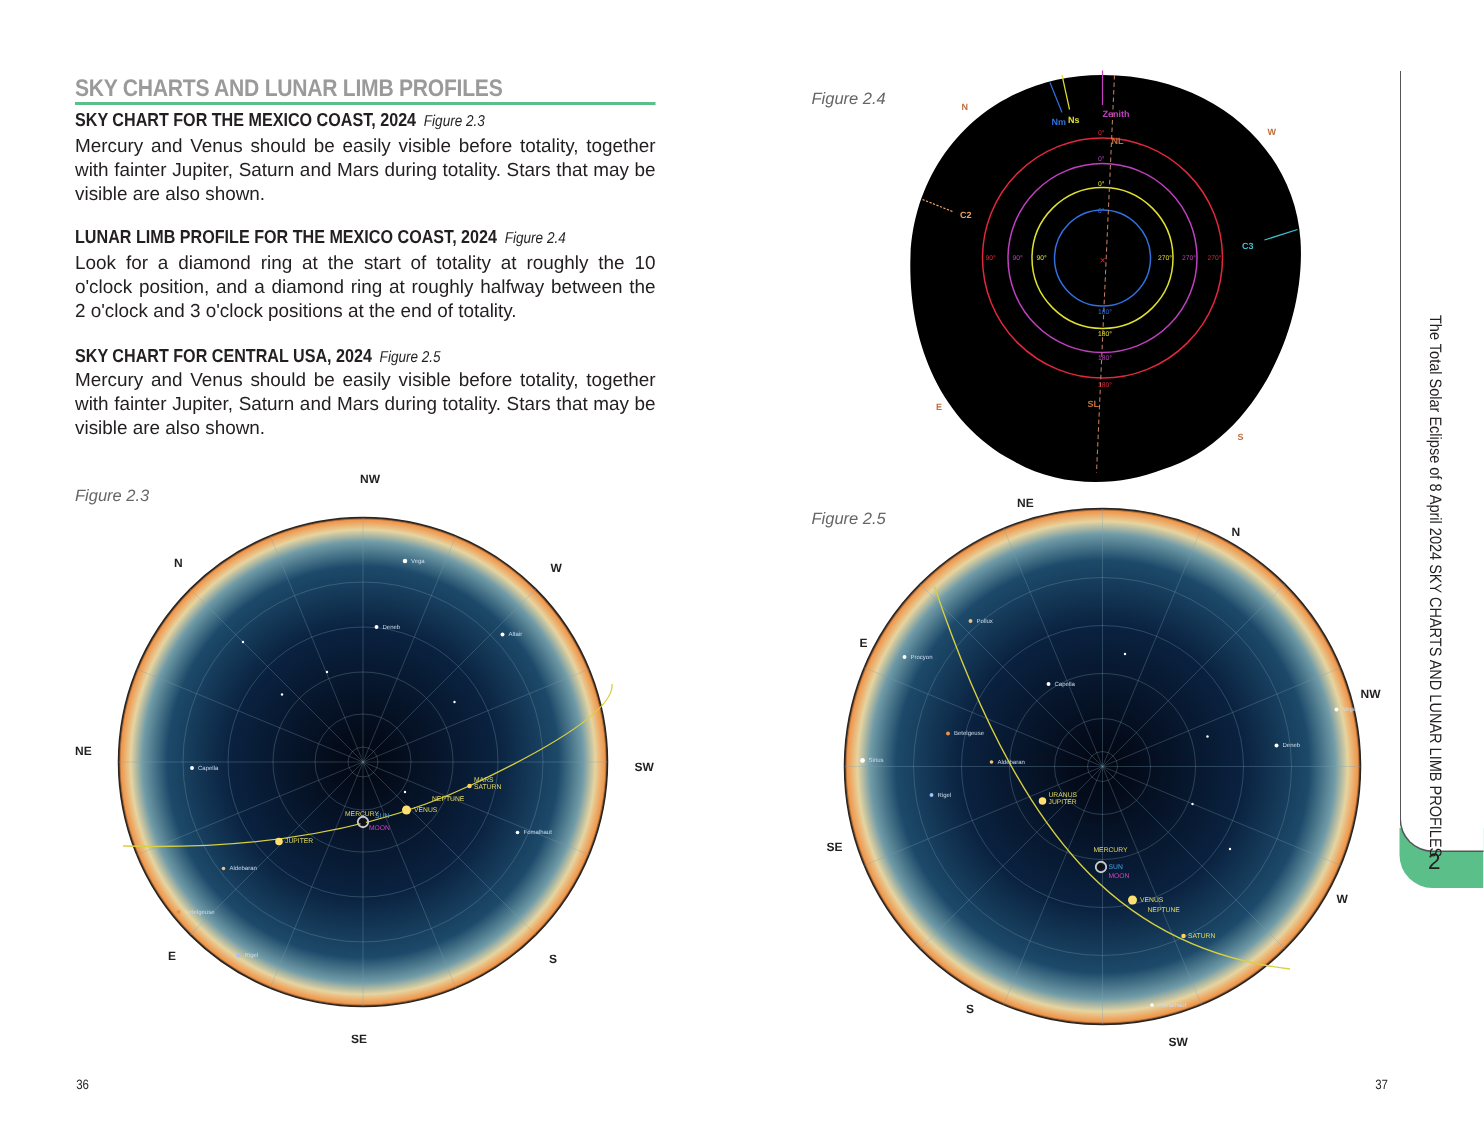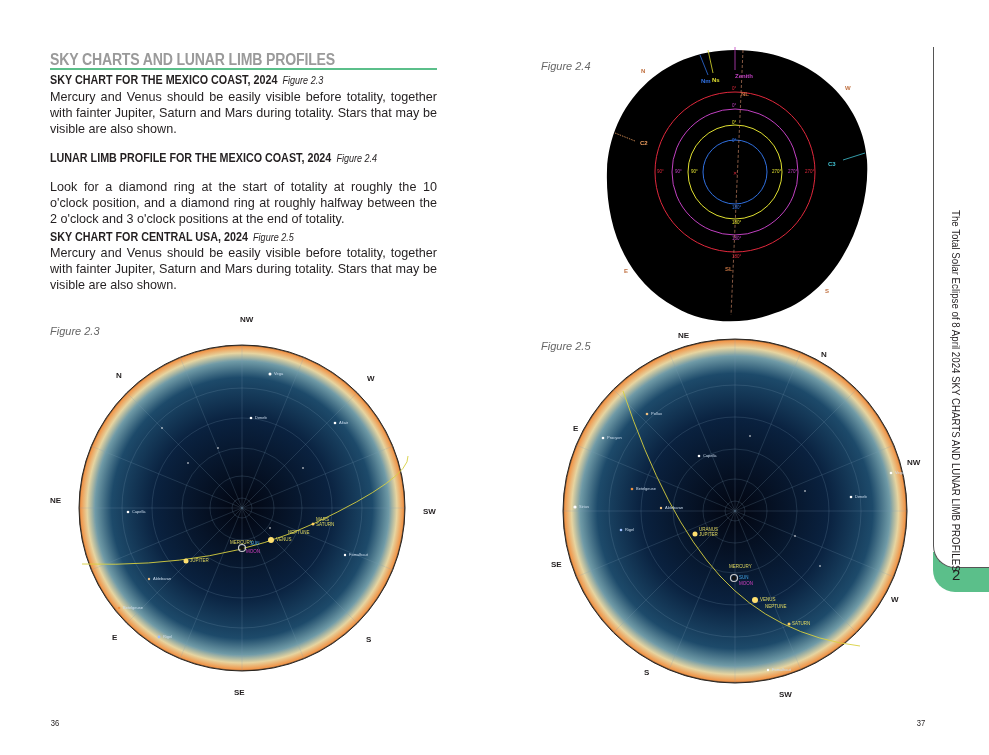--- a/index.html
+++ b/index.html
@@ -26,21 +26,21 @@
 <div class="abs rule"></div>
 
 <div class="abs h2" style="left:50px;top:73px;">
   <span>SKY CHART FOR THE MEXICO COAST, 2024</span><span class="fig">Figure 2.3</span>
 </div>
 <div class="abs para" style="top:89px;">Mercury and Venus should be easily visible before totality, together with fainter Jupiter, Saturn and Mars during totality. Stars that may be visible are also shown.</div>
 
 <div class="abs h2" style="left:50px;top:151px;">
   <span>LUNAR LIMB PROFILE FOR THE MEXICO COAST, 2024</span><span class="fig">Figure 2.4</span>
 </div>
-<div class="abs para" style="top:167px;margin-top:12px;">Look for a diamond ring at the start of totality at roughly the 10 o'clock position, and a diamond ring at roughly halfway between the 2 o'clock and 3 o'clock positions at the end of totality.</div>
+<div class="abs para" style="top:167px;">Look for a diamond ring at the start of totality at roughly the 10 o'clock position, and a diamond ring at roughly halfway between the 2 o'clock and 3 o'clock positions at the end of totality.</div>
 
 <div class="abs h2" style="left:50px;top:230px;">
   <span>SKY CHART FOR CENTRAL USA, 2024</span><span class="fig">Figure 2.5</span>
 </div>
 <div class="abs para" style="top:245px;">Mercury and Venus should be easily visible before totality, together with fainter Jupiter, Saturn and Mars during totality. Stars that may be visible are also shown.</div>
 
 <div class="abs figlabel" style="left:50px;top:325px;">Figure 2.3</div>
 <svg class="abs" style="left:70px;top:318px;" width="360" height="380">
   <defs>
     <radialGradient id="sky1" cx="50%" cy="50%" r="50%">

